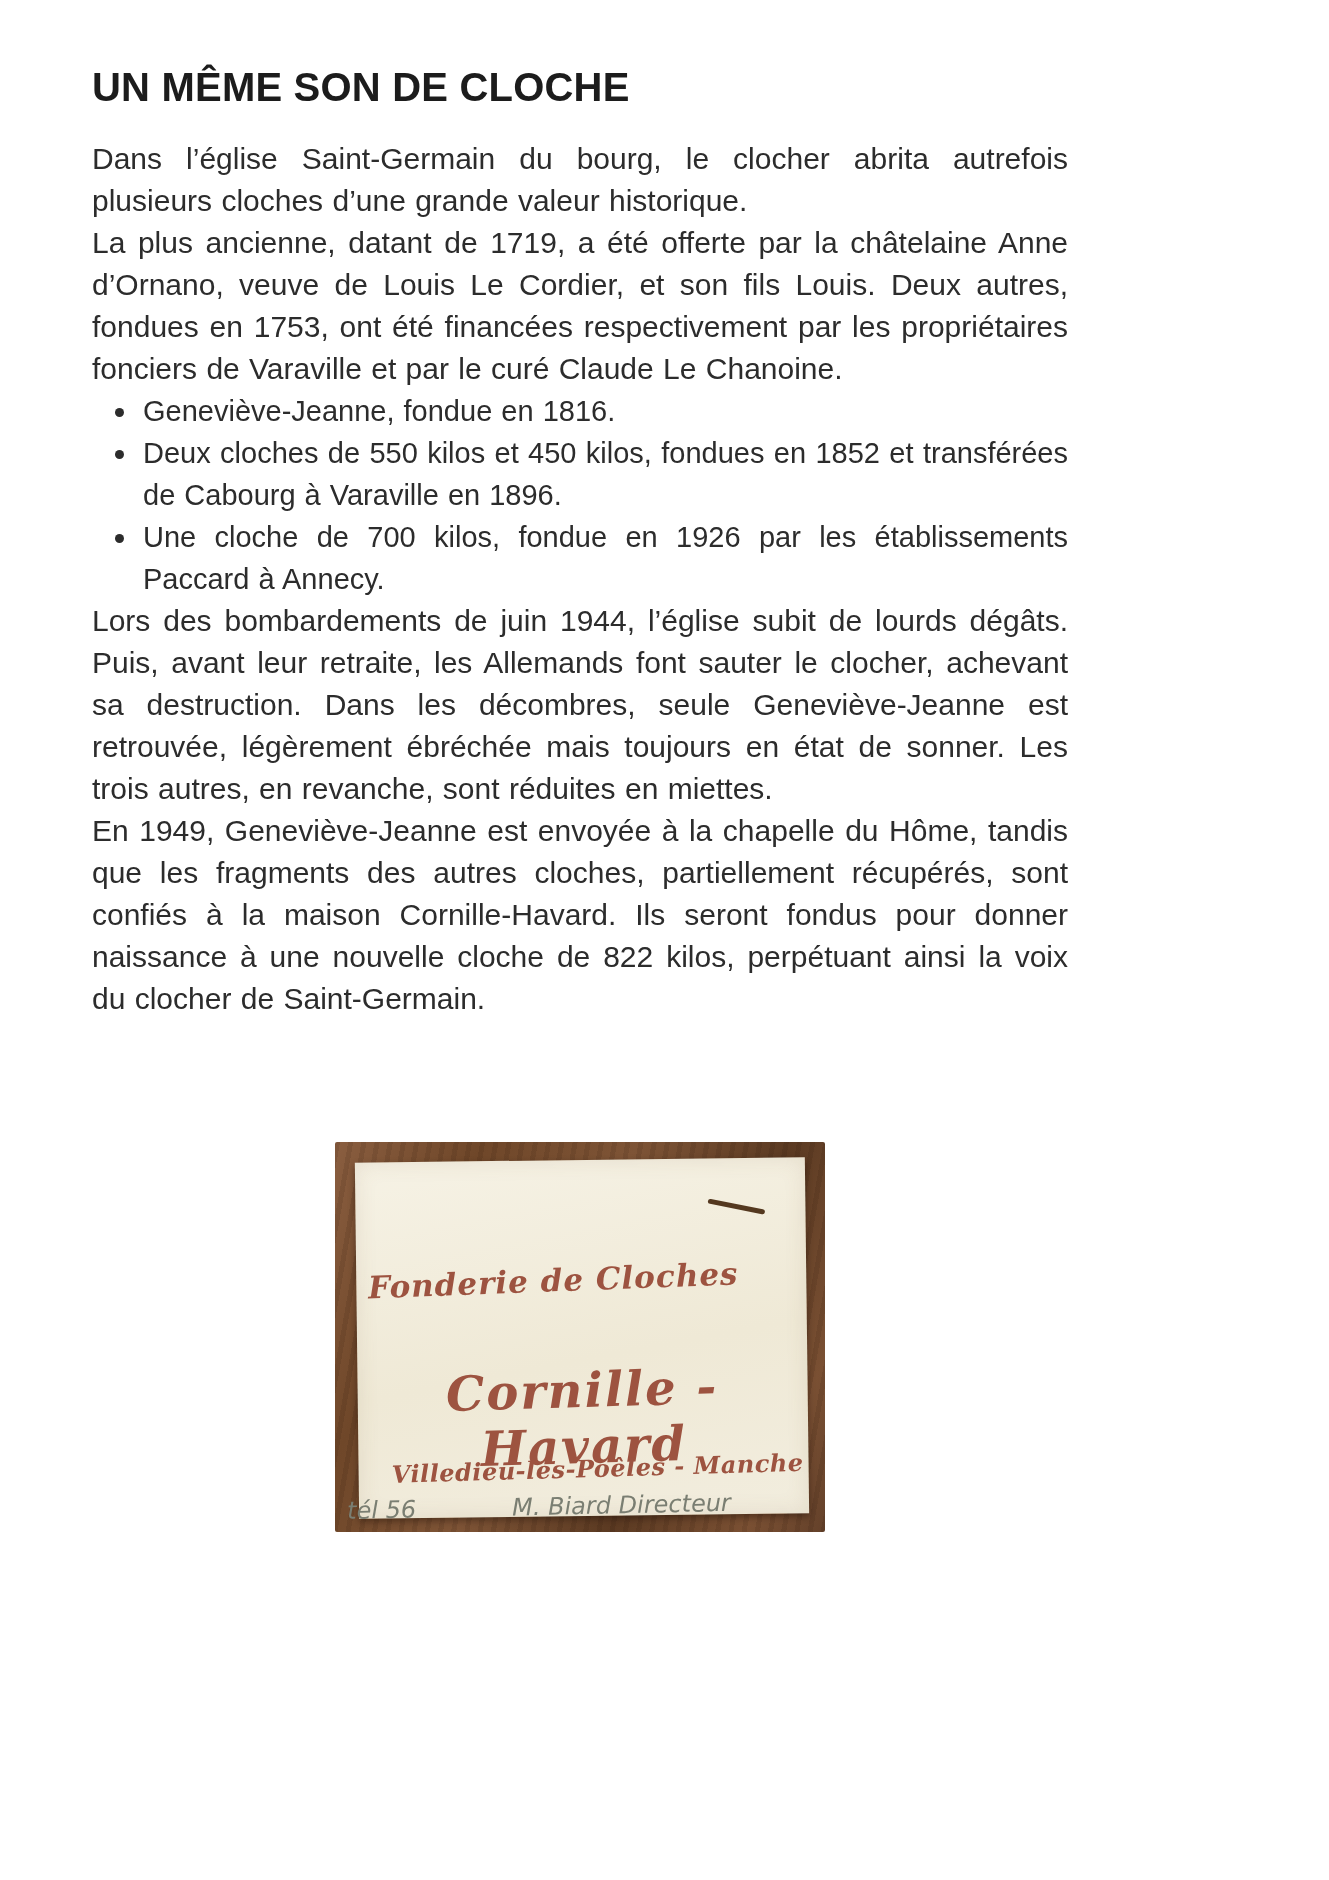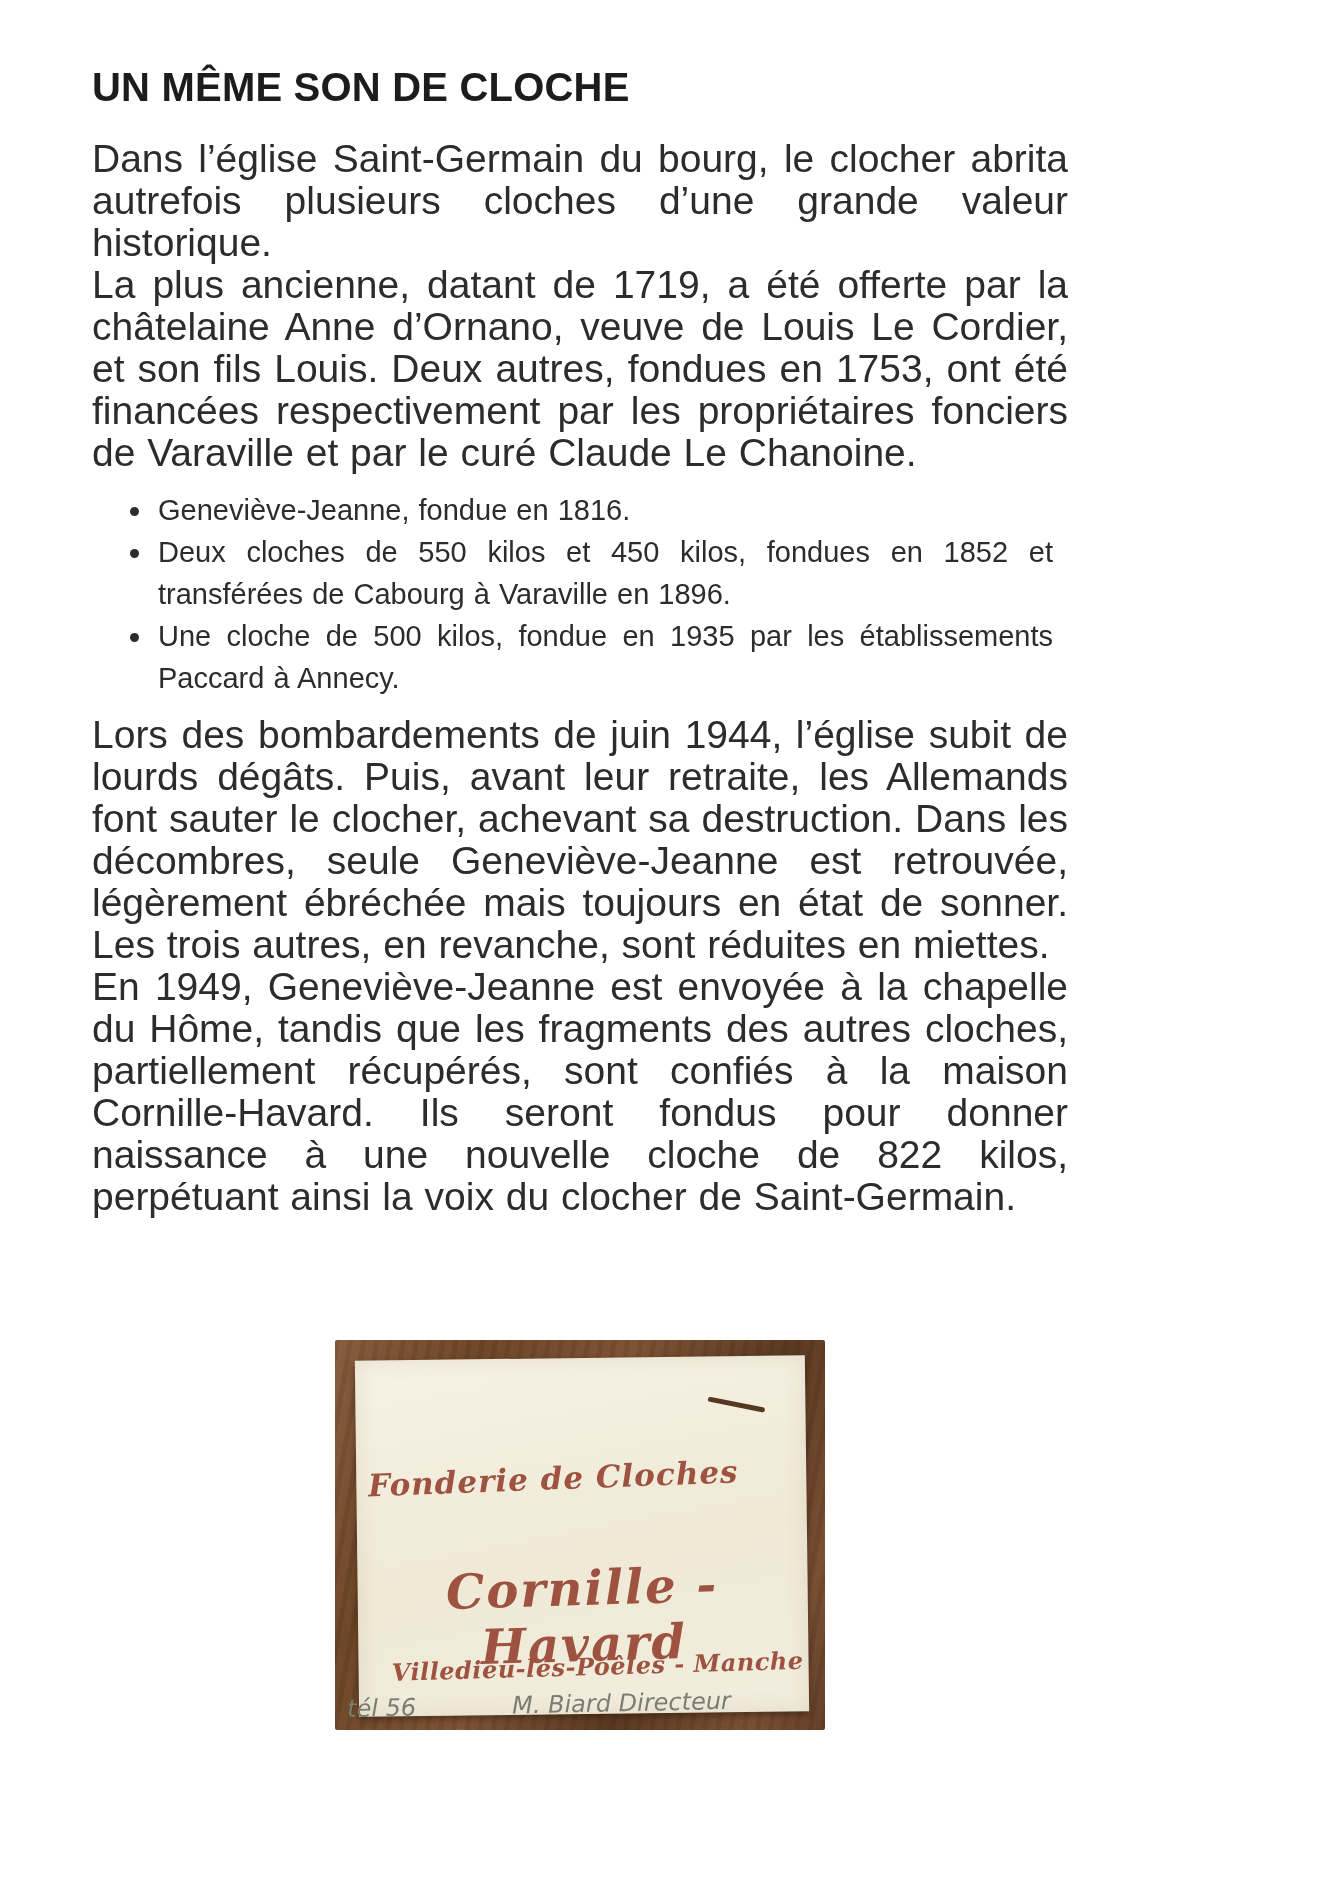--- a/index.html
+++ b/index.html
@@ -22,30 +22,30 @@
   h1.doc-title {
     margin: 0 0 28px 0;
     font-size: 40px;
     line-height: 1.15;
     font-weight: 700;
     color: #1c1c1c;
     letter-spacing: 0.2px;
   }
   p.para {
     margin: 0;
-    font-size: 39px;
+    font-size: 30px;
     line-height: 42px;
     text-align: justify;
     word-spacing: 1px;
   }
   .space-above {
     margin-top: 42px;
   }
   ul.bells {
-    margin: 15px;
+    margin: 0;
     padding-left: 47px;
   }
   ul.bells li {
     font-size: 29px;
     line-height: 42px;
     text-align: justify;
     word-spacing: 1px;
     padding-left: 4px;
   }
   figure.photo {
@@ -130,21 +130,21 @@
     <h1 class="doc-title">UN MÊME SON DE CLOCHE</h1>
 
     <p class="para">Dans l’église Saint-Germain du bourg, le clocher abrita autrefois plusieurs cloches d’une grande valeur historique.</p>
 
     <p class="para space-above">La plus ancienne, datant de 1719, a été offerte par la châtelaine Anne d’Ornano, veuve de Louis Le Cordier, et son fils Louis. Deux autres, fondues en 1753, ont été financées respectivement par les propriétaires fonciers de Varaville et par le curé Claude Le Chanoine.</p>
 
 
     <ul class="bells">
       <li>Geneviève-Jeanne, fondue en 1816.</li>
       <li>Deux cloches de 550 kilos et 450 kilos, fondues en 1852 et transférées de Cabourg à Varaville en 1896.</li>
-      <li>Une cloche de 500 kilos, fondue en 1935 par les établissements Paccard à Annecy.</li>
+      <li>Une cloche de 700 kilos, fondue en 1926 par les établissements Paccard à Annecy.</li>
     </ul>
 
     <p class="para space-above">Lors des bombardements de juin 1944, l’église subit de lourds dégâts. Puis, avant leur retraite, les Allemands font sauter le clocher, achevant sa destruction. Dans les décombres, seule Geneviève-Jeanne est retrouvée, légèrement ébréchée mais toujours en état de sonner. Les trois autres, en revanche, sont réduites en miettes.</p>
 
     <p class="para space-above">En 1949, Geneviève-Jeanne est envoyée à la chapelle du Hôme, tandis que les fragments des autres cloches, partiellement récupérés, sont confiés à la maison Cornille-Havard. Ils seront fondus pour donner naissance à une nouvelle cloche de 822 kilos, perpétuant ainsi la voix du clocher de Saint-Germain.</p>
 
     <figure class="photo">
       <div class="label-card">
         <div class="scratch"></div>
         <div class="stamp stamp-foundry">Fonderie de Cloches</div>

